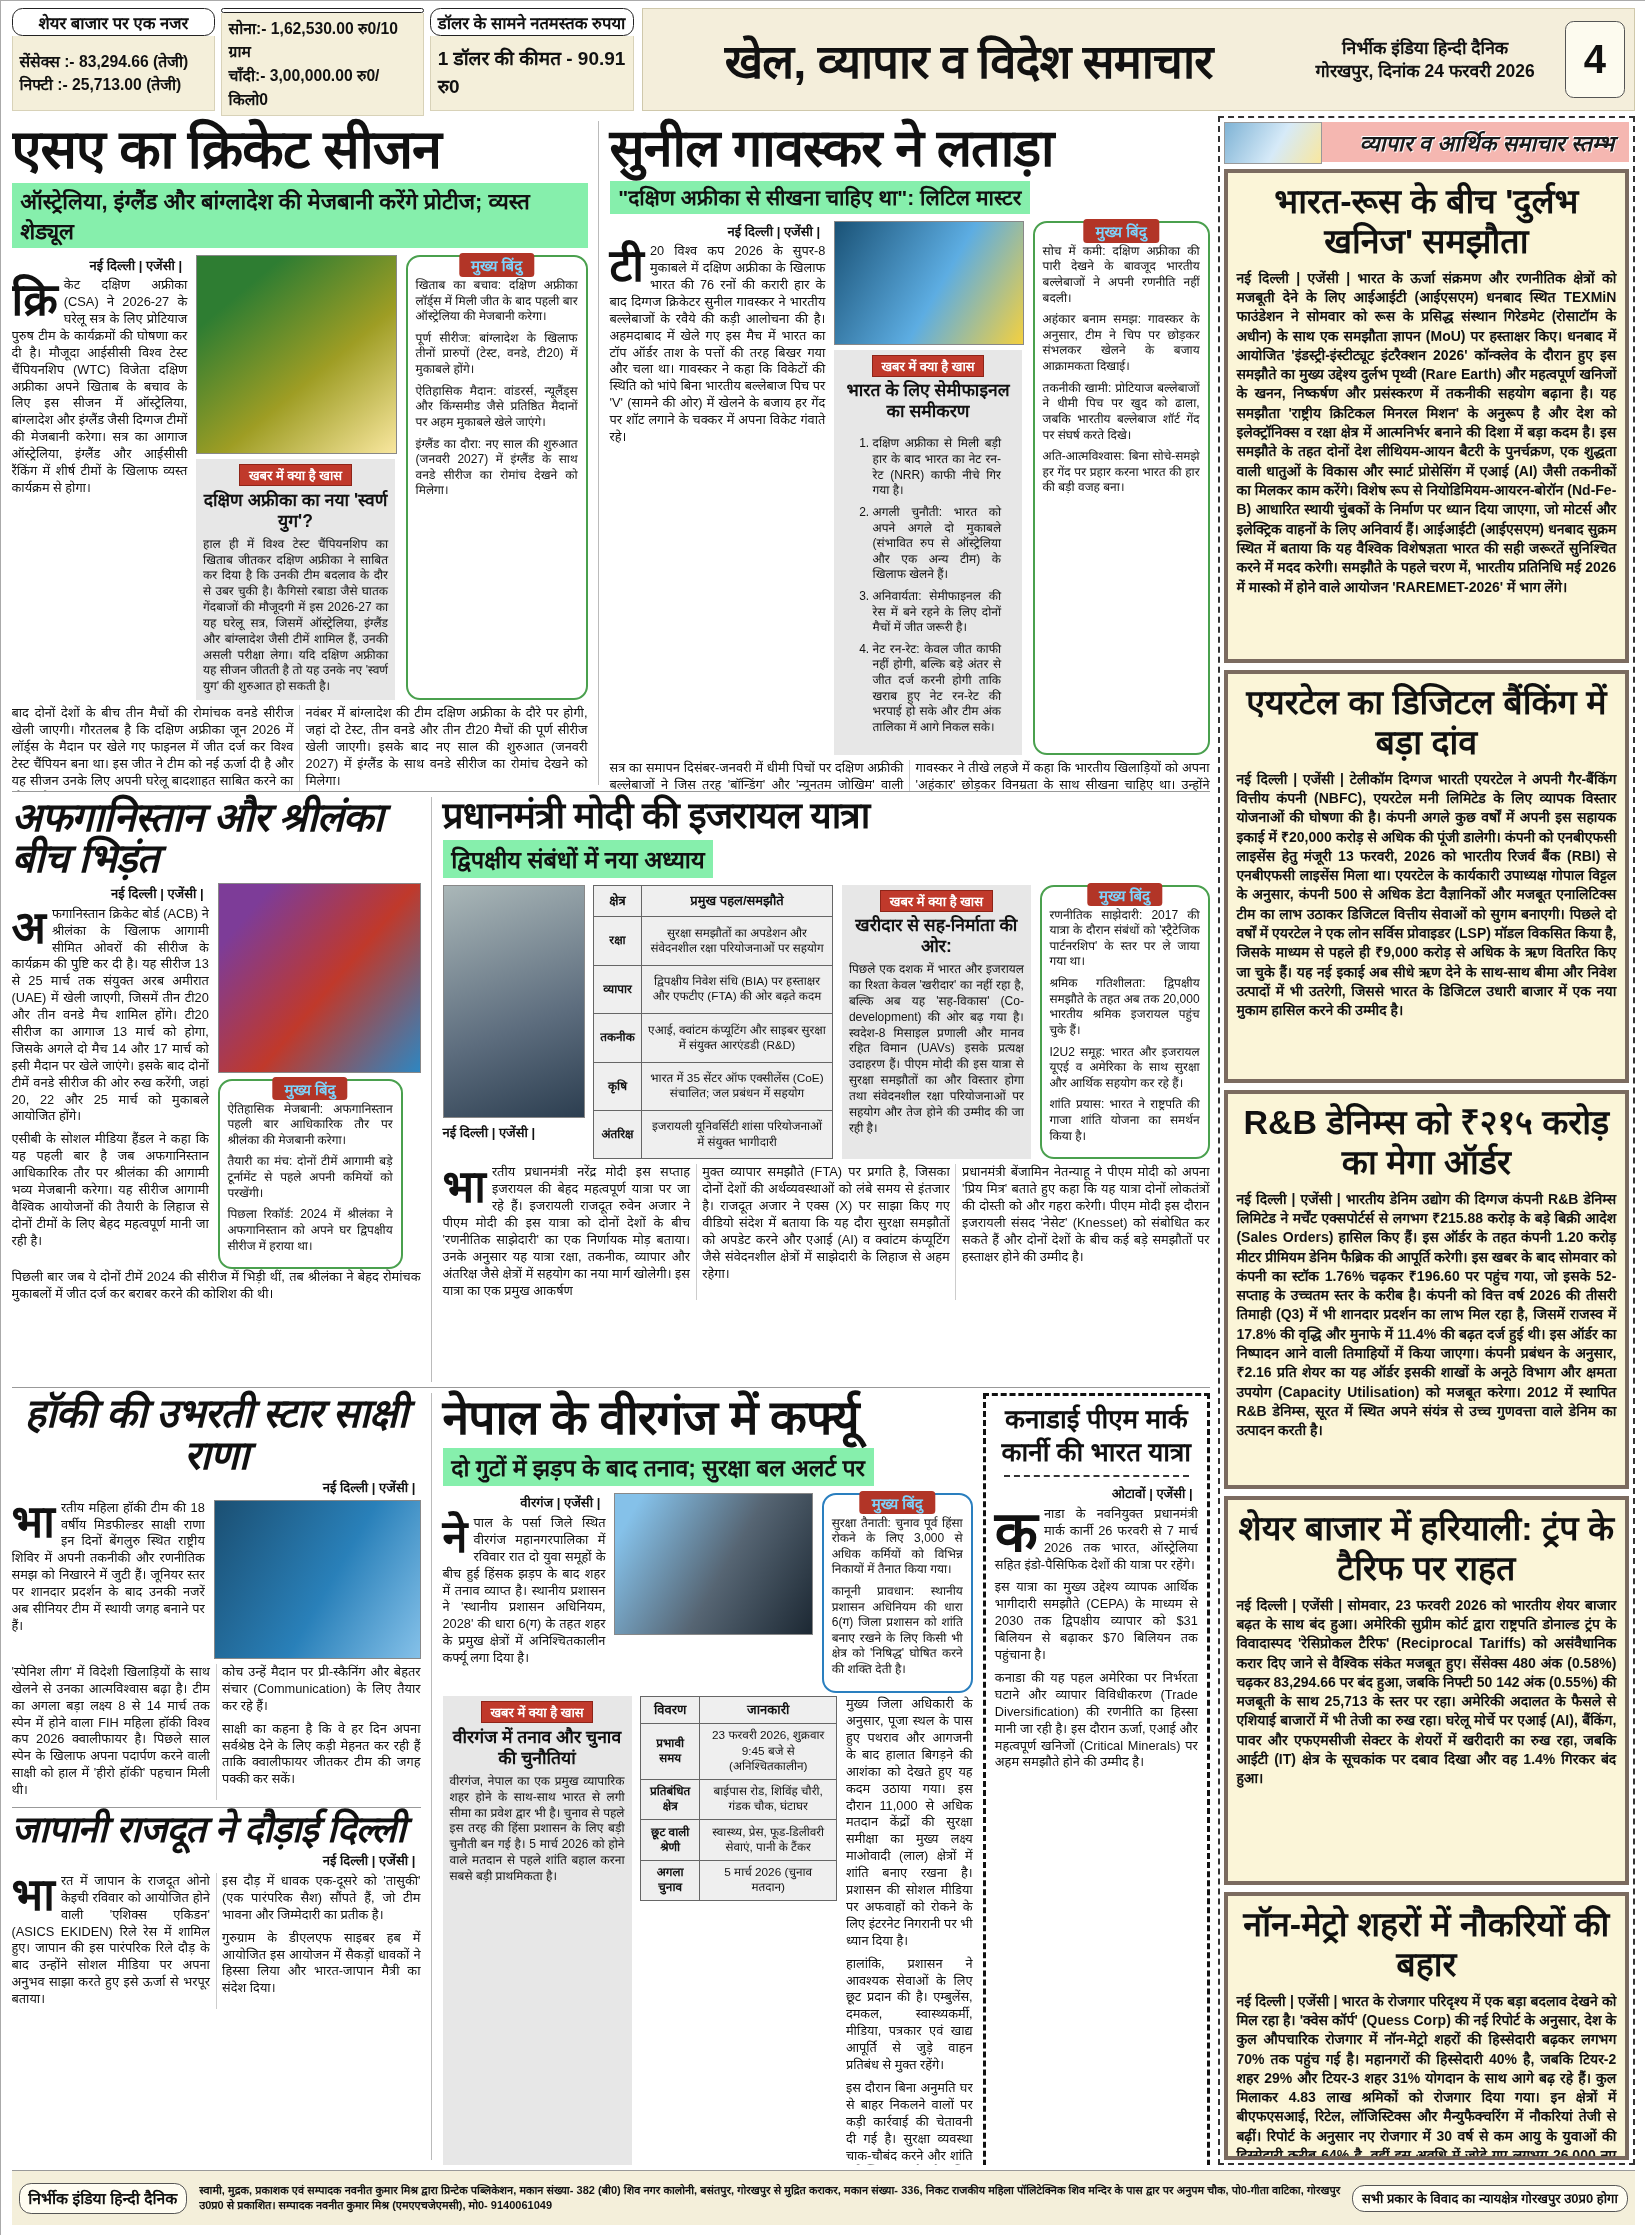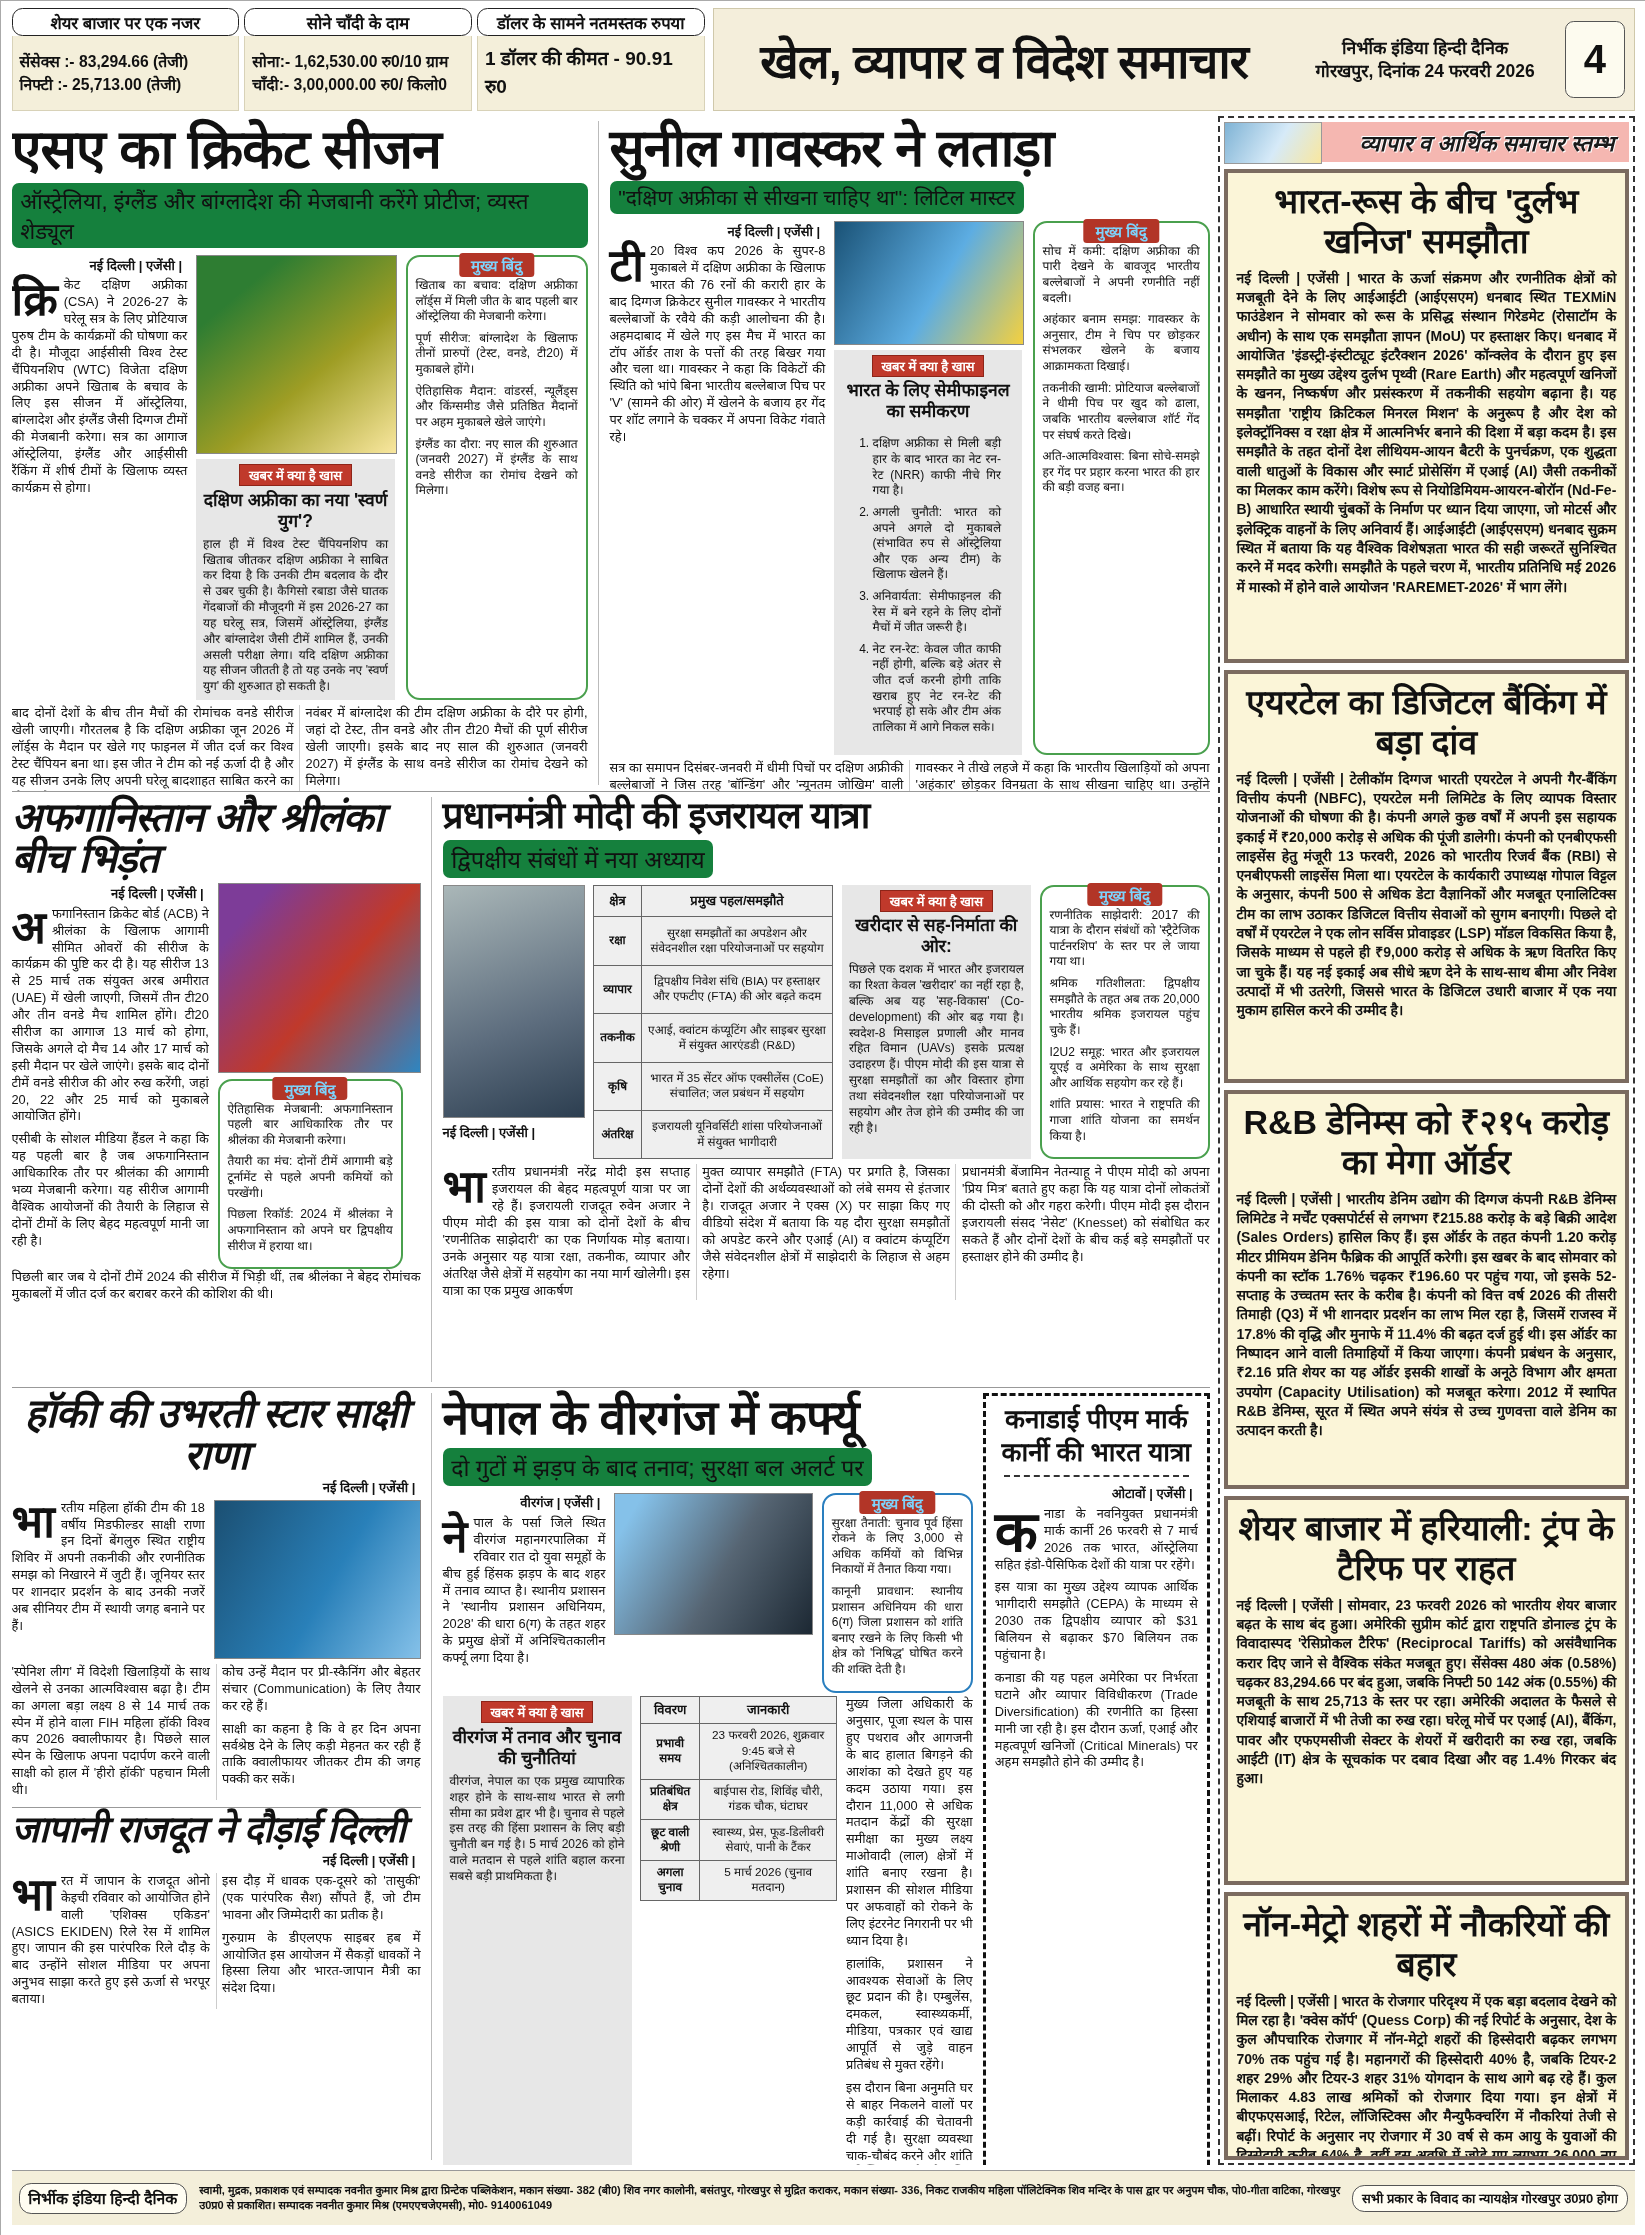--- a/index.html
+++ b/index.html
@@ -1,37 +1,37 @@
 <!DOCTYPE html>
 <html style="font-size:14px"><head>
 <meta charset="utf-8">
 <style>
   html,body{margin:0;padding:0;background:#e8e8e8;}
   .page{width:1646px;height:2236px;background:#ffffff;font-family:"Liberation Sans",sans-serif;color:#111;position:relative;overflow:hidden;margin:0 auto;border:0.9px solid #aaa;box-sizing:border-box;padding:7px 10.5px;}
   
   .topbar{display:flex;gap:8.7px;align-items:stretch;height:103px;}
-  .strips{display:flex;gap:5.2px;width:693px;}
+  .strips{display:flex;gap:5.2px;width:622px;}
   .strip{flex:1;display:flex;flex-direction:column;}
   .strip-title{border:1.7px solid #222;border-radius:10.5px;padding:1.7px 3.5px;text-align:center;font-weight:bold;font-size:16.6px;background:#fff;white-space:nowrap;overflow:hidden;}
   .strip-body{background:#f4efda;flex:1;font-weight:bold;font-size:15.7px;padding:3.5px 7px;line-height:1.5;border:0.9px solid #d8d2b8;border-top:none;display:flex;flex-direction:column;justify-content:center;}
   .strip-body.center{font-size:19px;align-items:center;}
   .masthead{flex:1;background:#f4eedb;border:0.9px solid #cfc8ab;display:flex;align-items:center;padding:0 8.7px;gap:8.7px;}
   .masthead-title{flex:1;text-align:center;font-size:47px;font-weight:800;letter-spacing:-0.9px;}
   .masthead-right{width:262px;text-align:center;font-weight:bold;font-size:17.5px;line-height:1.3;}
   .page-num{border:1.7px solid #555;border-radius:8.7px;font-size:40px;width:58px;height:75px;display:flex;align-items:center;justify-content:center;background:#fdfbef;font-weight:bold;}
   
   .content{display:flex;gap:8.7px;margin-top:5.2px;height:2049px;}
   .left-zone{width:1198px;display:flex;flex-direction:column;}
   .row{display:flex;gap:10.5px;border-bottom:1.7px solid #999;padding:5.2px 0;overflow:hidden;}
   .row1{height:666px;}
   .row2{height:587px;}
   .row3{height:769px;border-bottom:none;}
   
   .h1{font-weight:800;line-height:1.04;letter-spacing:-0.9px;}
-  .subhead{background:#15803d;font-weight:normal;padding:2.6px 8.7px;margin:5.2px 0 3.5px;display:inline-block;border-radius:7px;}
+  .subhead{background:#86efac;font-weight:bold;padding:2.6px 8.7px;margin:5.2px 0 3.5px;display:inline-block;}
   .byline{font-weight:bold;font-size:13px;text-align:right;margin:1.7px 5.2px 3.5px 0;}
   .body-txt{font-size:12.8px;text-align:justify;line-height:1.32;}
   .body-txt p{margin:0 0 6.1px;}
   .cols2{column-count:2;column-gap:12.2px;column-rule:0.9px solid #ccc;}
   .cols3{column-count:3;column-gap:12.2px;column-rule:0.9px solid #ccc;}
   .dropcap{float:left;font-size:45px;line-height:0.8;font-weight:bold;margin:4.4px 6.1px 0 0;}
   .photo{border:0.9px solid #888;flex-shrink:0;}
   
   .green-box{border:2.6px solid #4aa04e;border-radius:14px;position:relative;background:#fff;padding:21px 7.9px 7px;flex-shrink:0;}
   .blue-box{border:2.6px solid #2a7fbf;border-radius:14px;position:relative;background:#fff;padding:21px 7.9px 7px;flex-shrink:0;}

